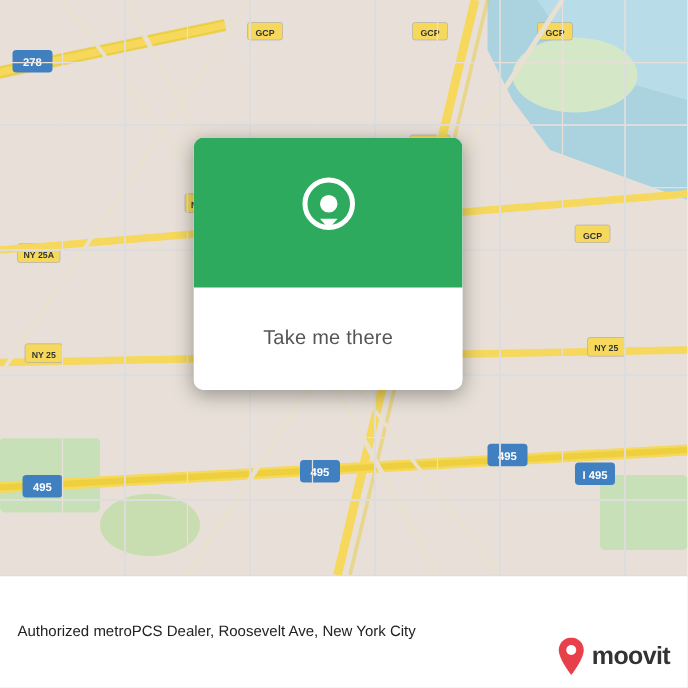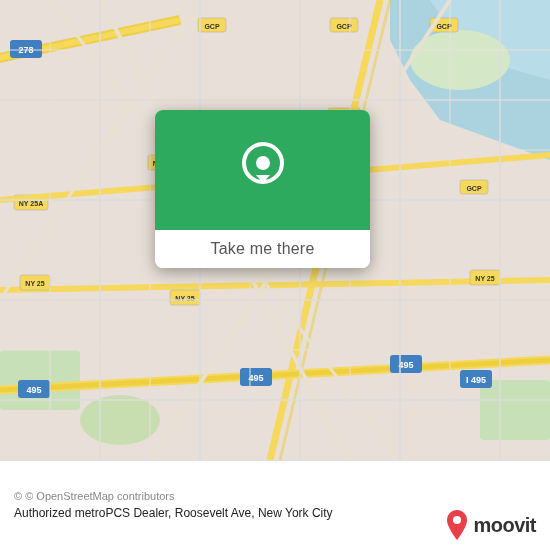--- a/index.html
+++ b/index.html
@@ -44,21 +44,21 @@
       background-color: #2eaa5e;
       width: 100%;
       height: 120px;
       display: flex;
       align-items: center;
       justify-content: center;
       position: relative;
     }
 
     #popup-button-area {
-      padding: 6px 0;
+      padding: 28px 0;
       display: flex;
       align-items: center;
       justify-content: center;
       background: white;
     }
 
     #take-me-there-btn {
       background: white;
       border: none;
       color: #555;
@@ -223,24 +223,20 @@
         <polygon points="23,42 16,34 30,34" fill="white"></polygon>
       </svg>
     </div>
     <div id="popup-button-area">
       <button id="take-me-there-btn">Take me there</button>
     </div>
   </div>
 </div>
 
 <div id="bottom-bar">
-  <div id="attribution">
-    <span class="copy">©</span>
-    <span>© OpenStreetMap contributors</span>
-  </div>
   <div id="place-name">Authorized metroPCS Dealer, Roosevelt Ave, New York City</div>
 
   <div id="moovit-logo">
     <svg width="24" height="30" viewBox="0 0 24 30" xmlns="http://www.w3.org/2000/svg">
       <path d="M12 0C6.48 0 2 4.48 2 10c0 7.5 10 20 10 20S22 17.5 22 10C22 4.48 17.52 0 12 0z" fill="#e8404a"></path>
       <circle cx="12" cy="10" r="4" fill="white"></circle>
     </svg>
     <span class="moovit-text">moovit</span>
   </div>
 </div>

